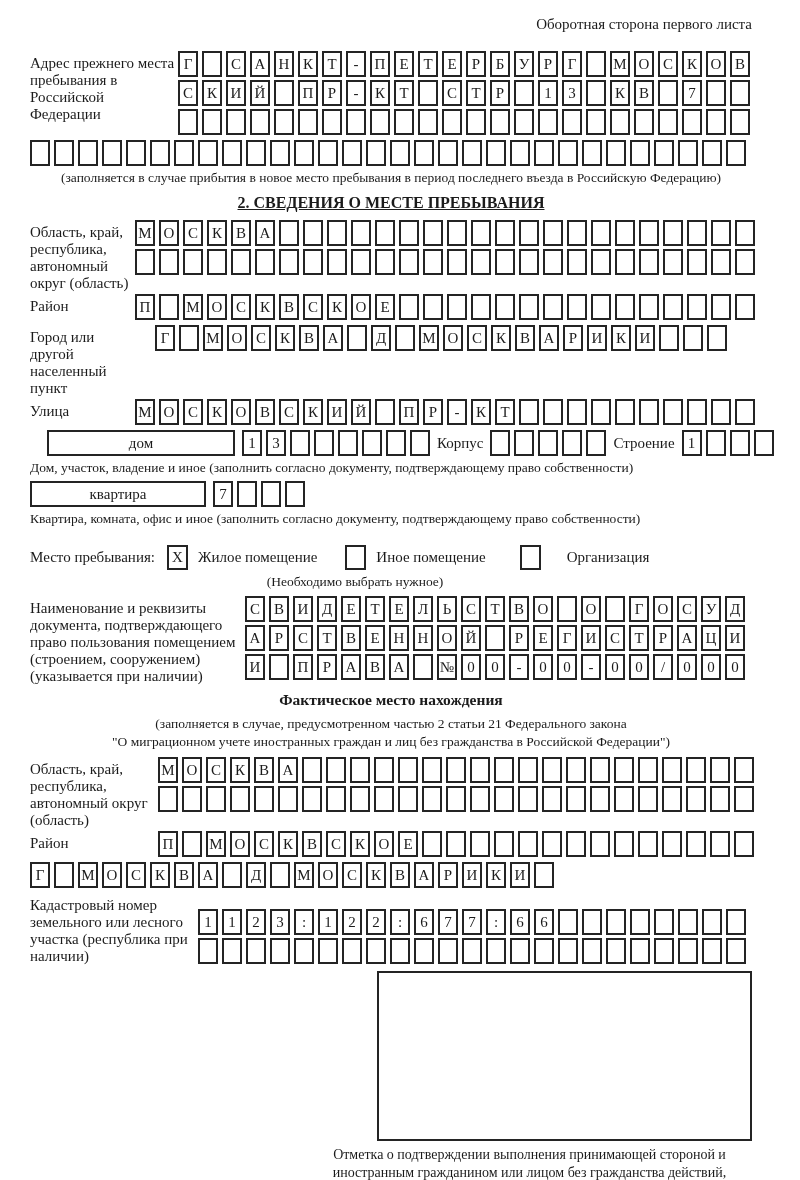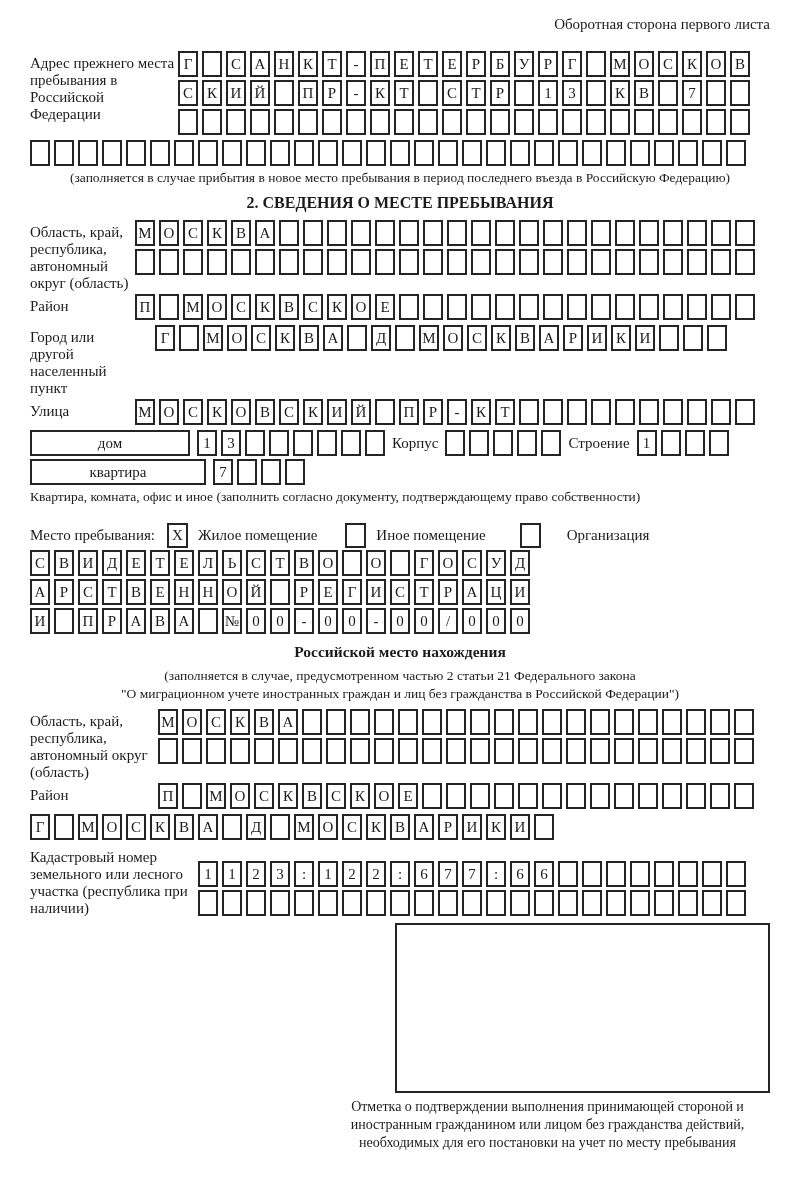--- a/index.html
+++ b/index.html
@@ -2,21 +2,21 @@
 <html><head>
 <meta charset="utf-8">
 <style>
   * { box-sizing: border-box; }
   html,body { margin:0; padding:0; }
   body {
     width:800px; height:1180px; overflow:hidden;
     background:#ffffff; color:#1b1b1b;
     font-family:"Liberation Serif", "DejaVu Serif", serif;
   }
-  .page { width:800px; height:1180px; padding:12px 30px 0 30px; }
+  .page { width:800px; height:1180px; padding:12px 48px 0 30px; }
 
   .corner { text-align:right; font-size:15px; margin:4px 0 18px 0; }
 
   .field { display:flex; align-items:flex-start; margin-bottom:2px; }
   .label { font-size:15px; line-height:17px; flex:0 0 auto; padding-top:4px; }
   .w148 { width:148px; }
   .w105 { width:105px; }
   .w128 { width:128px; }
   .w168 { width:168px; }
   .w215 { width:215px; }
@@ -29,29 +29,29 @@
     text-align:center; font-size:15px; line-height:22px;
     vertical-align:top; background:#fff;
   }
   .indent20 { padding-left:20px; }
   .padtop16 { padding-top:16px; }
 
   .note { font-size:13.5px; line-height:17px; }
   .center { text-align:center; }
   .note-top { margin:1px 0 8px 0; }
 
-  .h2 { text-align:center; font-weight:bold; font-size:16px; margin:2px 0 8px 0; }
+  .h2 { text-align:center; font-weight:bold; font-size:16px; margin:2px 0 8px 0;text-decoration:underline; }
   .h3 { text-align:center; font-weight:bold; font-size:15.5px; margin:6px 0 6px 0; }
 
   .widebox {
     display:inline-block; height:26px; border:2px solid #242424;
     text-align:center; font-size:15px; line-height:22px; vertical-align:top;
     margin-right:7px;
   }
-  .box-dom { width:160px; }
+  .box-dom { width:188px;margin-left:17px; }
   .box-kv  { width:176px; }
   .inline-lbl { font-size:15px; line-height:26px; display:inline-block; vertical-align:top; padding:0 7px 0 3px; }
 
   .stay { display:flex; align-items:center; margin:6px 0 2px 0; font-size:15px; }
   .checkbox {
     display:inline-block; width:21px; height:25px; border:2px solid #242424;
     text-align:center; font-size:15px; line-height:21px; margin:0 10px 0 12px;
     flex:0 0 auto;
   }
   .stay-note { font-size:13.5px; margin:2px 0 6px 155px; display:inline-block; width:340px; text-align:center; }
@@ -101,45 +101,48 @@
   </div>
 
   <div class="field">
     <div class="label w105">Улица</div>
     <div class="cells"><span class="cell">М</span><span class="cell">О</span><span class="cell">С</span><span class="cell">К</span><span class="cell">О</span><span class="cell">В</span><span class="cell">С</span><span class="cell">К</span><span class="cell">И</span><span class="cell">Й</span><span class="cell"></span><span class="cell">П</span><span class="cell">Р</span><span class="cell">-</span><span class="cell">К</span><span class="cell">Т</span><span class="cell"></span><span class="cell"></span><span class="cell"></span><span class="cell"></span><span class="cell"></span><span class="cell"></span><span class="cell"></span><span class="cell"></span><span class="cell"></span><span class="cell"></span></div>
   </div>
 
   <div class="cells">
     <span class="widebox box-dom">дом</span><span><span class="cell">1</span><span class="cell">3</span><span class="cell"></span><span class="cell"></span><span class="cell"></span><span class="cell"></span><span class="cell"></span><span class="cell"></span></span><span class="inline-lbl">Корпус</span><span><span class="cell"></span><span class="cell"></span><span class="cell"></span><span class="cell"></span><span class="cell"></span></span><span class="inline-lbl">Строение</span><span><span class="cell">1</span><span class="cell"></span><span class="cell"></span><span class="cell"></span></span>
   </div>
+  <div class="note" style="margin:0 0 5px 0;">Дом, участок, владение и иное (заполнить согласно документу, подтверждающему право собственности)</div>
 
   <div class="cells">
     <span class="widebox box-kv">квартира</span><span><span class="cell">7</span><span class="cell"></span><span class="cell"></span><span class="cell"></span></span>
   </div>
   <div class="note" style="margin:0 0 18px 0;">Квартира, комната, офис и иное (заполнить согласно документу, подтверждающему право собственности)</div>
 
   <div class="stay">
     <span>Место пребывания:</span>
     <span class="checkbox">X</span>
     <span>Жилое помещение</span>
     <span class="checkbox" style="margin-left:28px;"></span>
     <span>Иное помещение</span>
     <span class="checkbox" style="margin-left:34px;"></span>
     <span style="margin-left:16px;">Организация</span>
   </div>
+  <div class="stay-note">(Необходимо выбрать нужное)</div>
 
   <div class="field">
+    <div class="label w215">Наименование и реквизиты документа, подтверждающего право пользования помещением (строением, сооружением) (указывается при наличии)</div>
     <div class="rows">
       <div class="cells"><span class="cell">С</span><span class="cell">В</span><span class="cell">И</span><span class="cell">Д</span><span class="cell">Е</span><span class="cell">Т</span><span class="cell">Е</span><span class="cell">Л</span><span class="cell">Ь</span><span class="cell">С</span><span class="cell">Т</span><span class="cell">В</span><span class="cell">О</span><span class="cell"></span><span class="cell">О</span><span class="cell"></span><span class="cell">Г</span><span class="cell">О</span><span class="cell">С</span><span class="cell">У</span><span class="cell">Д</span></div>
       <div class="cells"><span class="cell">А</span><span class="cell">Р</span><span class="cell">С</span><span class="cell">Т</span><span class="cell">В</span><span class="cell">Е</span><span class="cell">Н</span><span class="cell">Н</span><span class="cell">О</span><span class="cell">Й</span><span class="cell"></span><span class="cell">Р</span><span class="cell">Е</span><span class="cell">Г</span><span class="cell">И</span><span class="cell">С</span><span class="cell">Т</span><span class="cell">Р</span><span class="cell">А</span><span class="cell">Ц</span><span class="cell">И</span></div>
       <div class="cells"><span class="cell">И</span><span class="cell"></span><span class="cell">П</span><span class="cell">Р</span><span class="cell">А</span><span class="cell">В</span><span class="cell">А</span><span class="cell"></span><span class="cell">№</span><span class="cell">0</span><span class="cell">0</span><span class="cell">-</span><span class="cell">0</span><span class="cell">0</span><span class="cell">-</span><span class="cell">0</span><span class="cell">0</span><span class="cell">/</span><span class="cell">0</span><span class="cell">0</span><span class="cell">0</span></div>
     </div>
   </div>
 
-  <div class="h3">Российской место нахождения</div>
+  <div class="h3">Фактическое место нахождения</div>
   <div class="fnotes">
     <div>(заполняется в случае, предусмотренном частью 2 статьи 21 Федерального закона</div>
     <div>"О миграционном учете иностранных граждан и лиц без гражданства в Российской Федерации")</div>
   </div>
 
   <div class="field">
     <div class="label w128">Область, край, республика, автономный округ (область)</div>
     <div class="rows">
       <div class="cells"><span class="cell">М</span><span class="cell">О</span><span class="cell">С</span><span class="cell">К</span><span class="cell">В</span><span class="cell">А</span><span class="cell"></span><span class="cell"></span><span class="cell"></span><span class="cell"></span><span class="cell"></span><span class="cell"></span><span class="cell"></span><span class="cell"></span><span class="cell"></span><span class="cell"></span><span class="cell"></span><span class="cell"></span><span class="cell"></span><span class="cell"></span><span class="cell"></span><span class="cell"></span><span class="cell"></span><span class="cell"></span><span class="cell"></span></div>
       <div class="cells"><span class="cell"></span><span class="cell"></span><span class="cell"></span><span class="cell"></span><span class="cell"></span><span class="cell"></span><span class="cell"></span><span class="cell"></span><span class="cell"></span><span class="cell"></span><span class="cell"></span><span class="cell"></span><span class="cell"></span><span class="cell"></span><span class="cell"></span><span class="cell"></span><span class="cell"></span><span class="cell"></span><span class="cell"></span><span class="cell"></span><span class="cell"></span><span class="cell"></span><span class="cell"></span><span class="cell"></span><span class="cell"></span></div>

